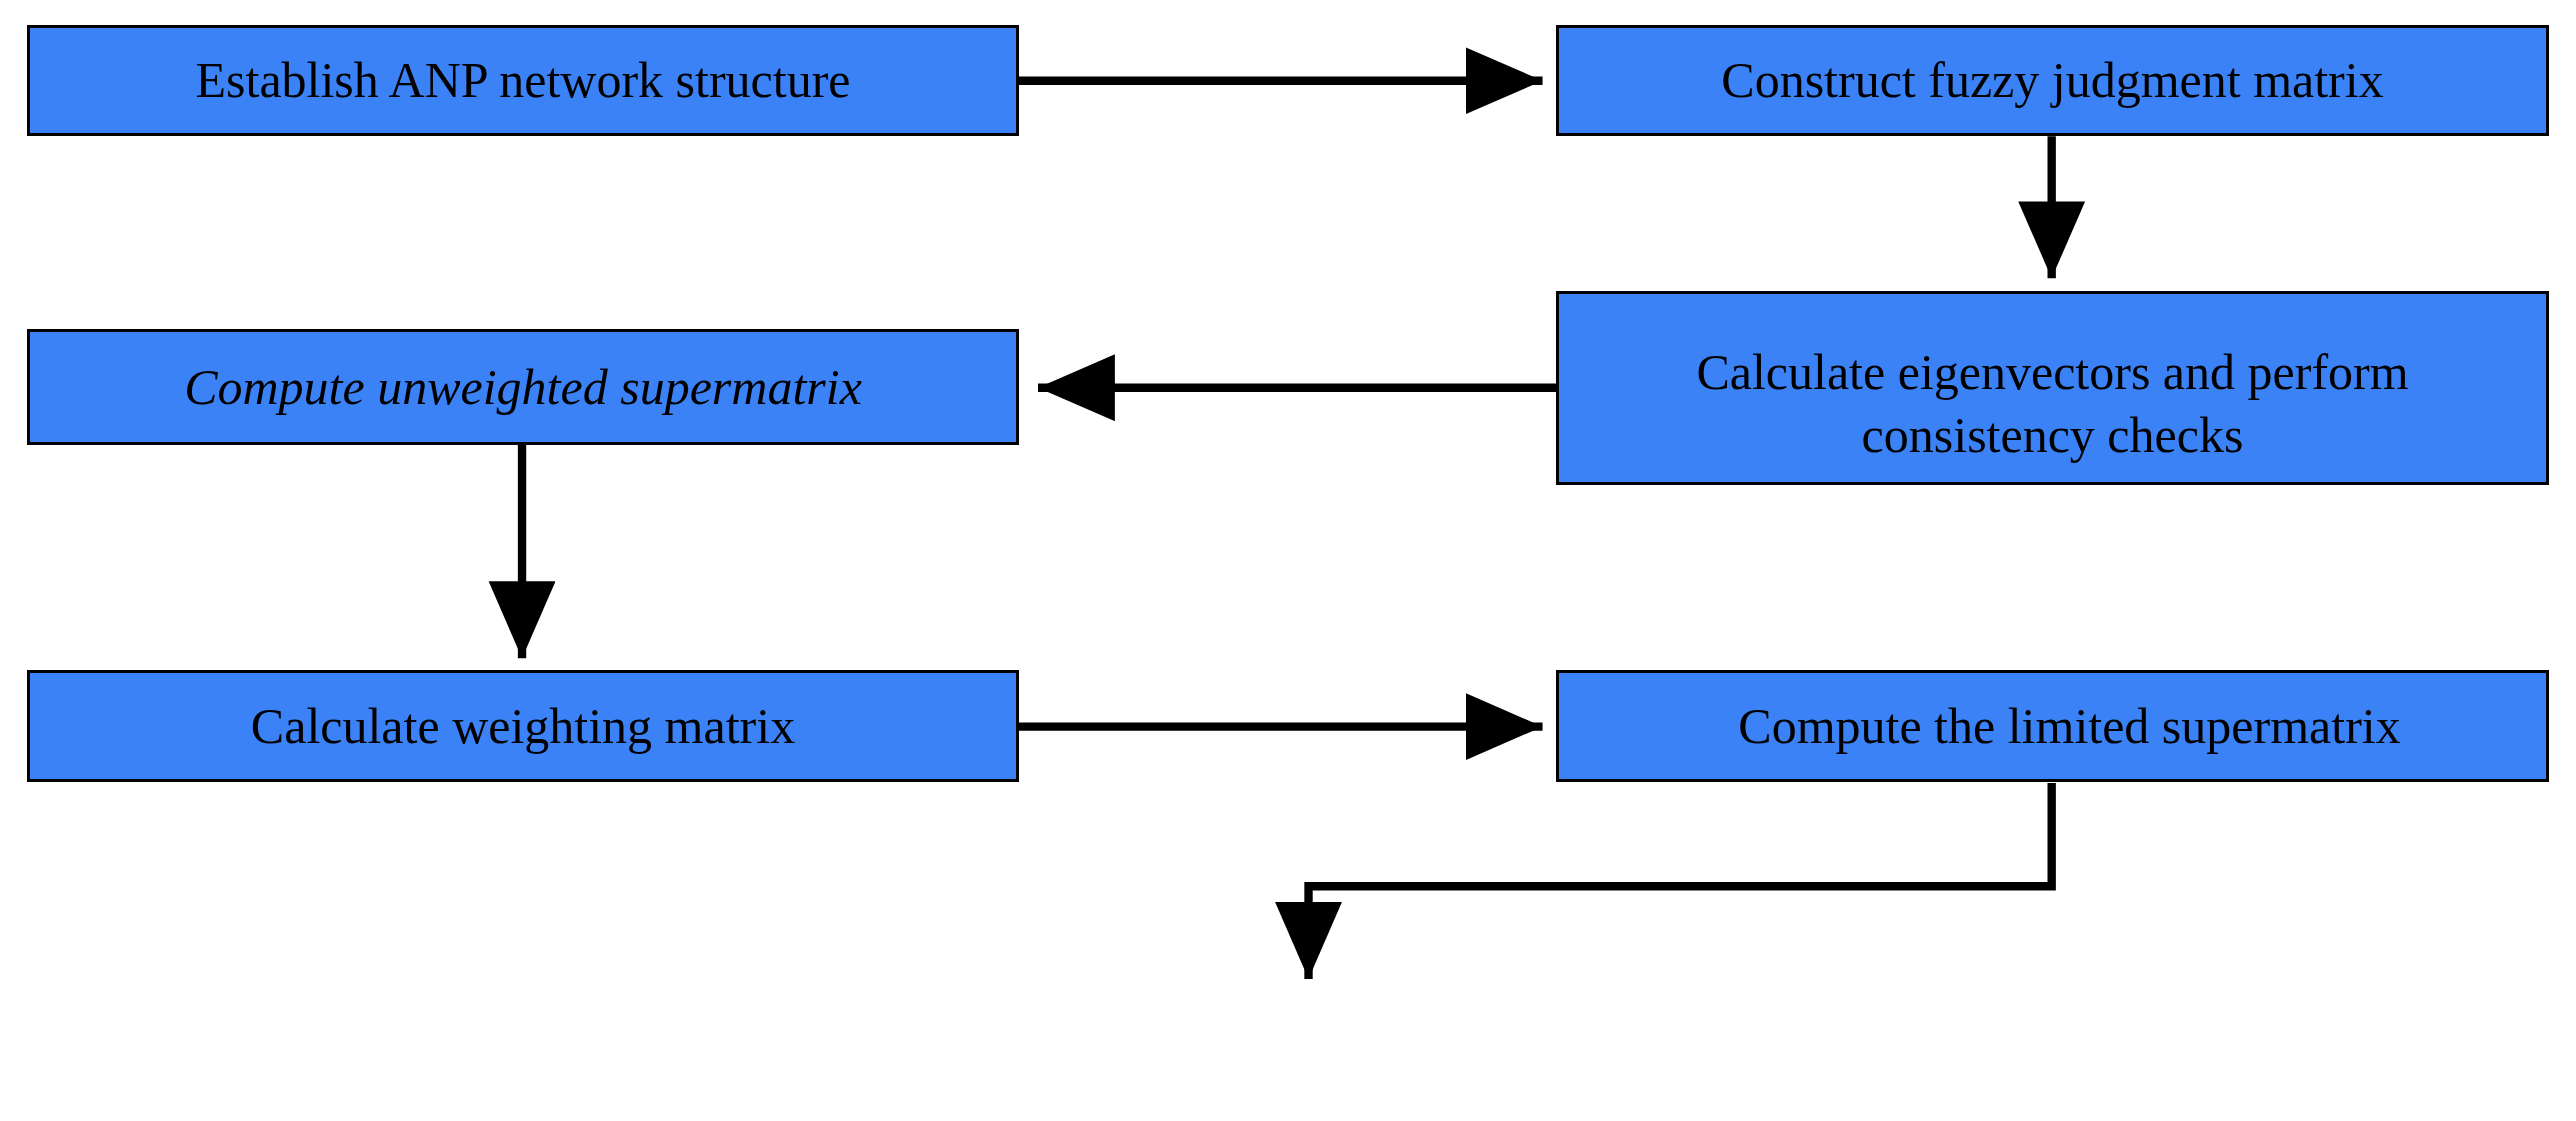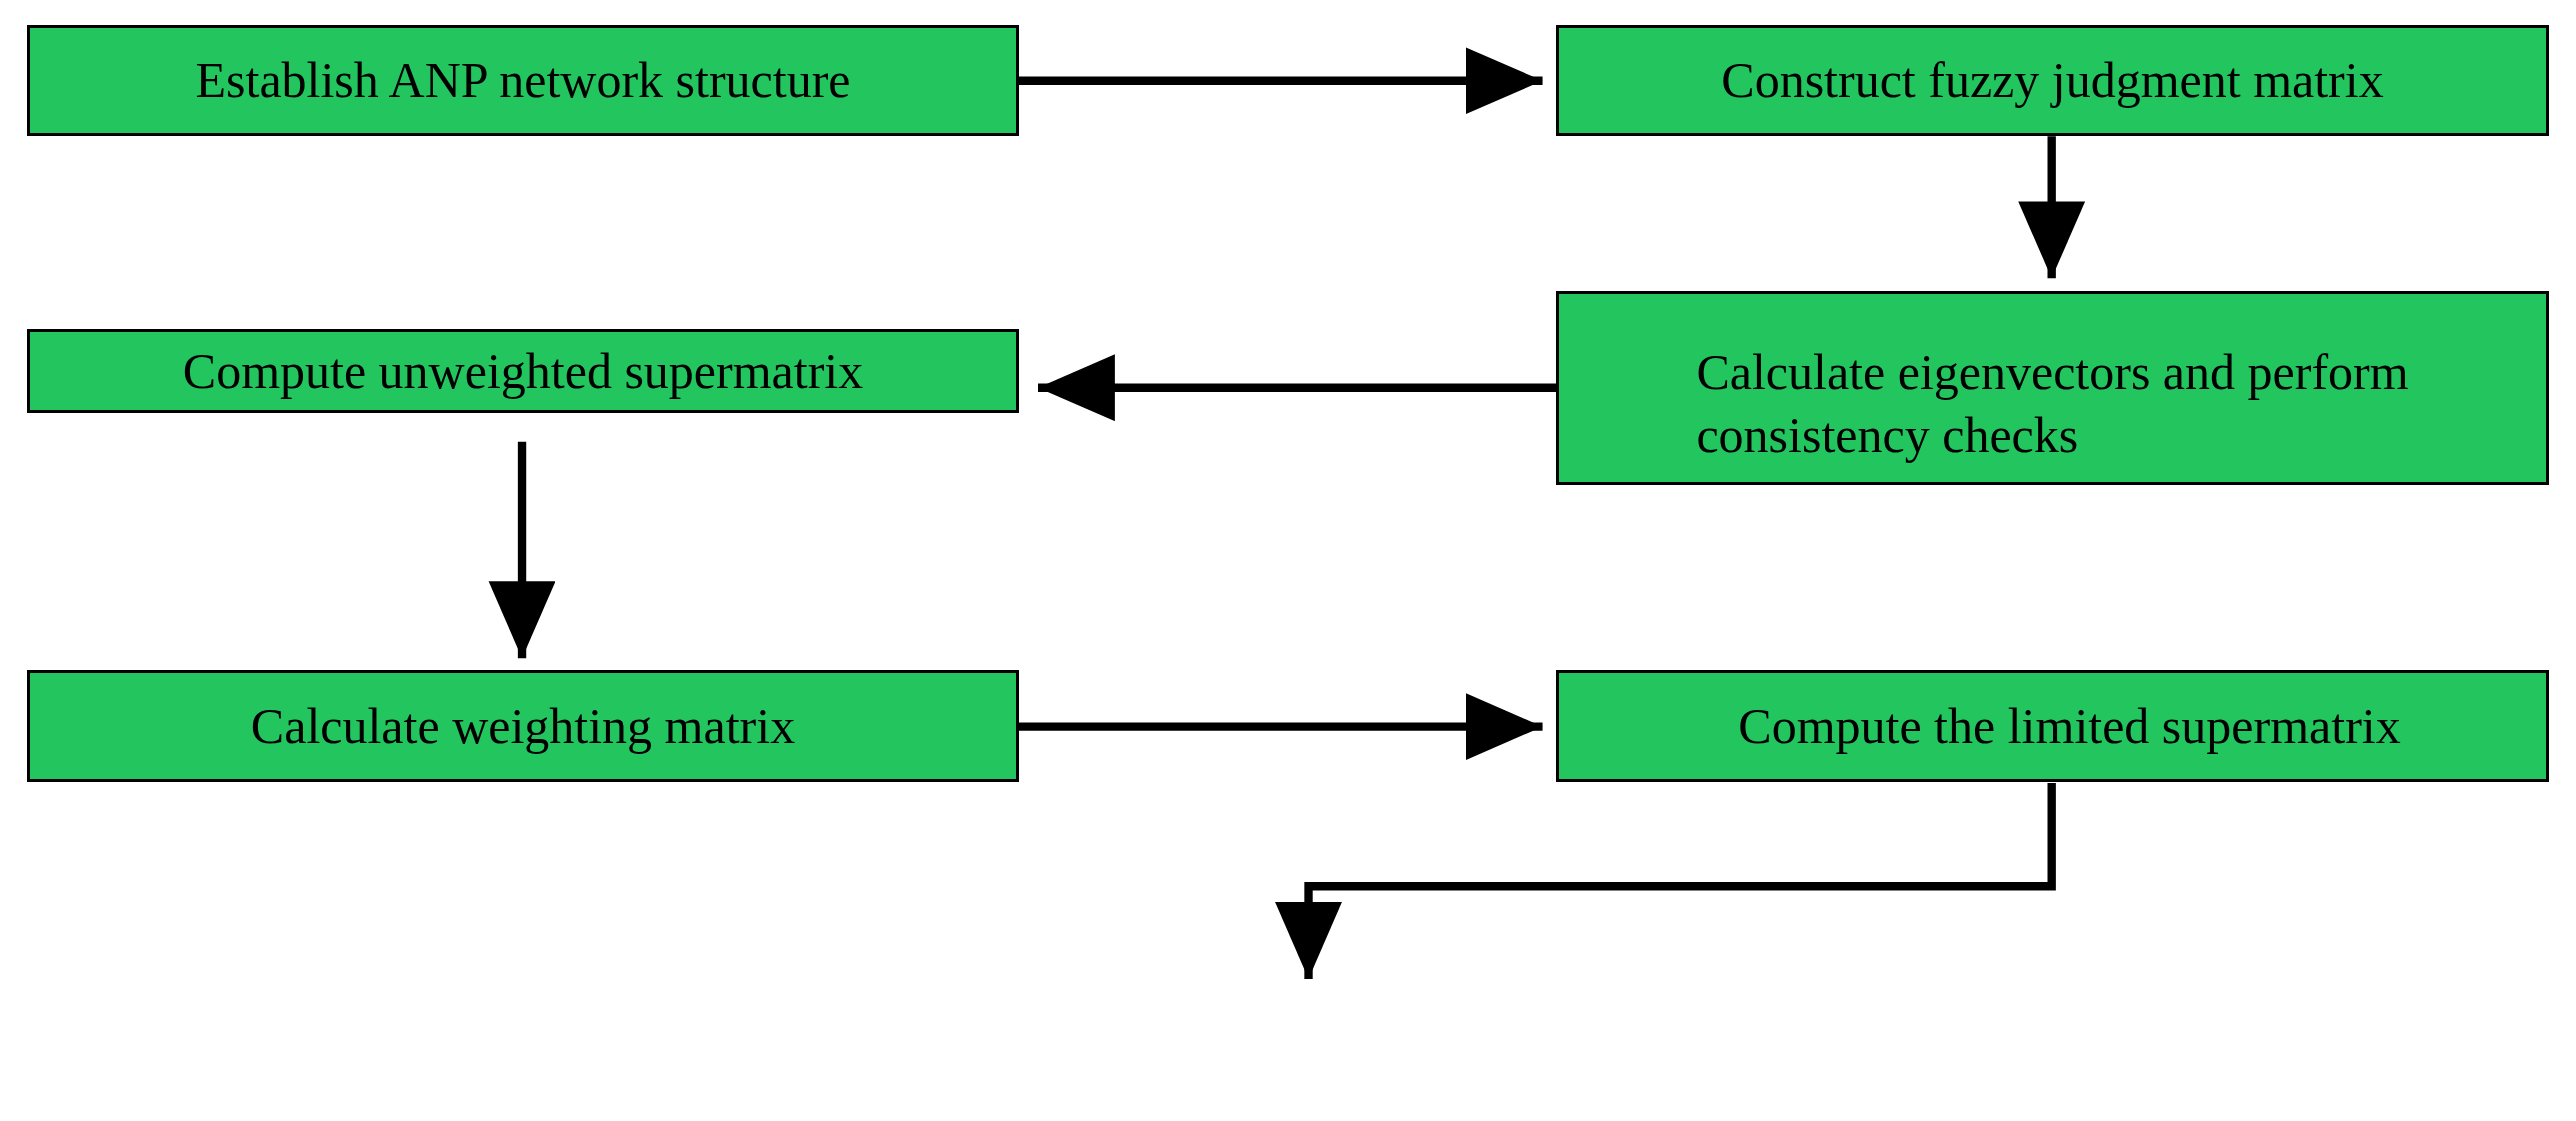--- a/index.html
+++ b/index.html
@@ -23,24 +23,25 @@
     position: absolute;
     top: 0;
     left: 0;
     width: 2576px;
     height: 1122px;
   }
   .node-box {
     position: absolute;
     box-sizing: border-box;
     border: 3.8px solid #000000;
-    background: #22c55e;
+    background: #3b82f6;
     display: flex;
     align-items: center;
     justify-content: center;
+    text-align: center;
   }
   .node-label {
     font-family: "Liberation Serif", "DejaVu Serif", serif;
     font-size: 50px;
     line-height: 1.18;
     color: #000000;
     letter-spacing: 0px;
     white-space: pre-line;
     padding: 0 9px;
   }
@@ -86,21 +87,21 @@
 
   <div class="node-box" style="left:1556px; top:25px; width:993px; height:111px;">
     <span class="node-label">Construct fuzzy judgment matrix</span>
   </div>
 
   <div class="node-box" style="left:1556px; top:291px; width:993px; height:194px;">
     <span class="node-label two-line">Calculate eigenvectors and perform
 consistency checks</span>
   </div>
 
-  <div class="node-box" style="left:27px; top:329px; width:992px; height:84px;">
+  <div class="node-box" style="left:27px; top:329px; width:992px; height:116px;font-style:italic;">
     <span class="node-label">Compute unweighted supermatrix</span>
   </div>
 
   <div class="node-box" style="left:27px; top:670px; width:992px; height:112px;">
     <span class="node-label">Calculate weighting matrix</span>
   </div>
 
   <div class="node-box" style="left:1556px; top:670px; width:993px; height:112px;padding-left:34px;">
     <span class="node-label">Compute the limited supermatrix</span>
   </div>

